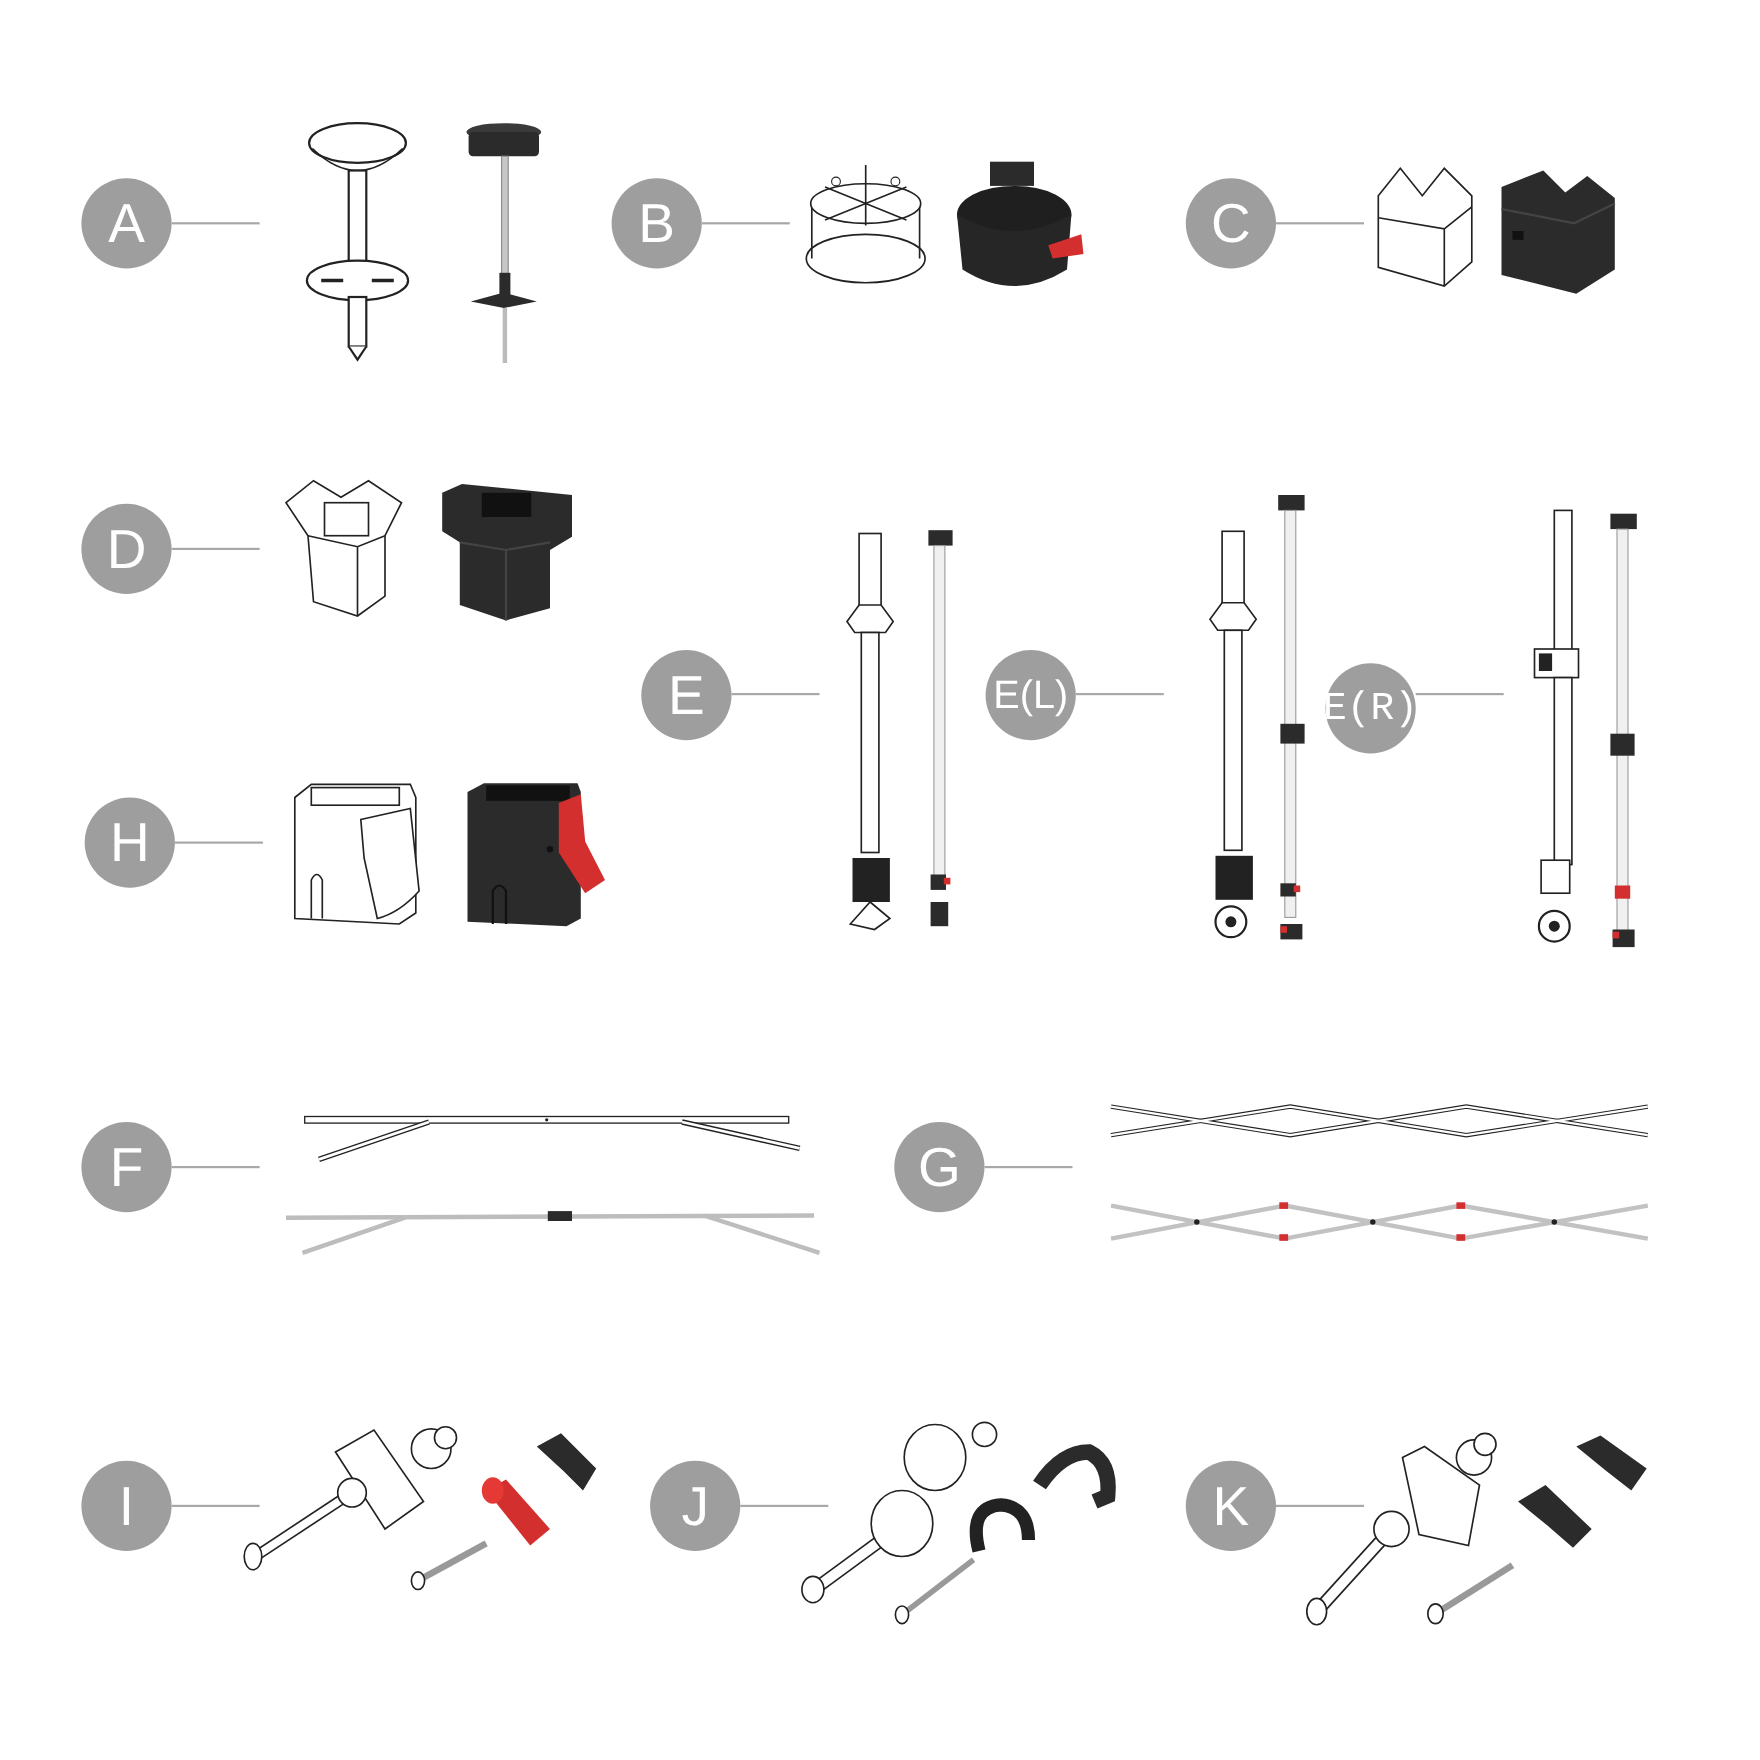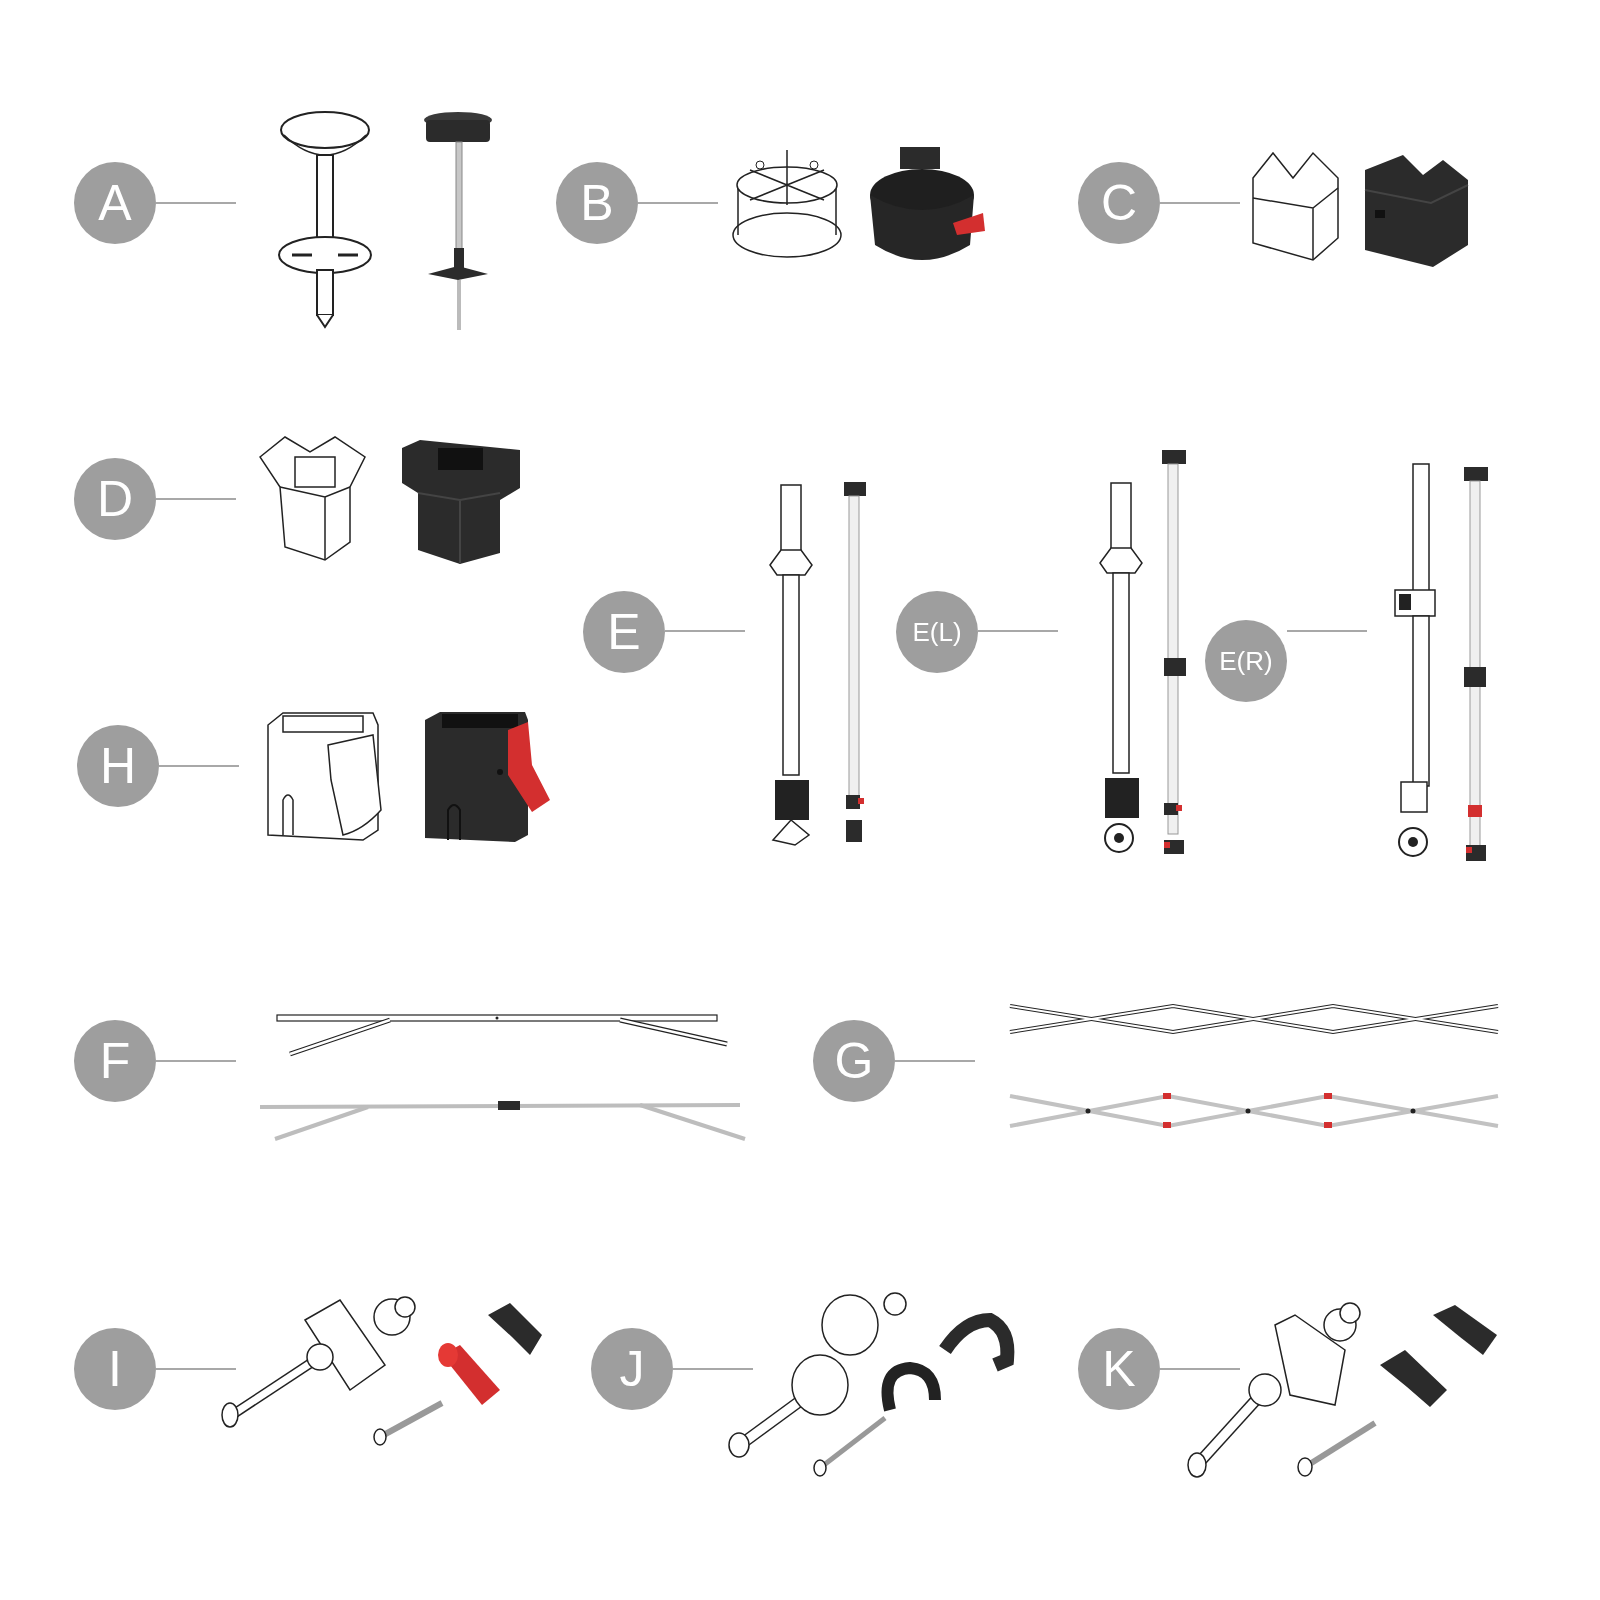--- a/index.html
+++ b/index.html
@@ -1,18 +1,18 @@
 <!DOCTYPE html>
 <html><head>
 <meta charset="utf-8">
 <style>
   html,body{margin:0;padding:0;background:#ffffff;}
   body{width:1600px;height:1600px;position:relative;overflow:hidden;font-family:"Liberation Sans",sans-serif;}
   .label{position:absolute;width:82px;height:82px;border-radius:50%;background:#9e9e9e;color:#ffffff;display:flex;align-items:center;justify-content:center;font-size:50px;font-family:"Liberation Sans",sans-serif;}
-  .label.small{font-size:26px;}
+  .label.small{font-size:36px;}
   .leader{position:absolute;height:2px;background:#a8a8a8;}
   svg.part{position:absolute;overflow:visible;}
 </style>
 </head>
 <body>
 
 <div class="label" style="left:74px;top:162px;">A</div>
 <div class="leader" style="left:156px;top:202px;width:80px;"></div>
 
 <svg class="part" style="left:270px;top:105px;" width="110" height="230" viewBox="0 0 110 230">
@@ -116,21 +116,21 @@
 <svg class="part" style="left:1158px;top:448px;" width="32" height="410" viewBox="0 0 32 410">
   <rect x="4" y="2" width="24" height="14" fill="#2b2b2b"></rect>
   <rect x="10" y="16" width="10" height="370" fill="#f0f0f0" stroke="#999" stroke-width="1"></rect>
   <rect x="6" y="210" width="22" height="18" fill="#2b2b2b"></rect>
   <rect x="6" y="355" width="14" height="12" fill="#2b2b2b"></rect>
   <rect x="18" y="357" width="6" height="6" fill="#d32f2f"></rect>
   <rect x="6" y="392" width="20" height="14" fill="#2b2b2b"></rect>
   <rect x="6" y="394" width="6" height="6" fill="#d32f2f"></rect>
 </svg>
 
-<div class="label small" style="left:1205px;top:620px;">E(R)</div>
+<div class="label small" style="left:1205px;top:603px;font-family:Liberation Mono, monospace;">E(R)</div>
 <div class="leader" style="left:1287px;top:630px;width:80px;"></div>
 
 <svg class="part" style="left:1385px;top:462px;" width="60" height="400" viewBox="0 0 60 400">
   <rect x="28" y="2" width="16" height="130" fill="#fff" stroke="#222" stroke-width="1.5"></rect>
   <rect x="10" y="128" width="40" height="26" fill="#fff" stroke="#222" stroke-width="1.5"></rect>
   <rect x="14" y="132" width="12" height="16" fill="#222"></rect>
   <rect x="28" y="154" width="16" height="170" fill="#fff" stroke="#222" stroke-width="1.5"></rect>
   <rect x="16" y="320" width="26" height="30" fill="#fff" stroke="#222" stroke-width="1.5"></rect>
   <circle cx="28" cy="380" r="14" fill="#fff" stroke="#222" stroke-width="2"></circle>
   <circle cx="28" cy="380" r="5" fill="#222"></circle>

